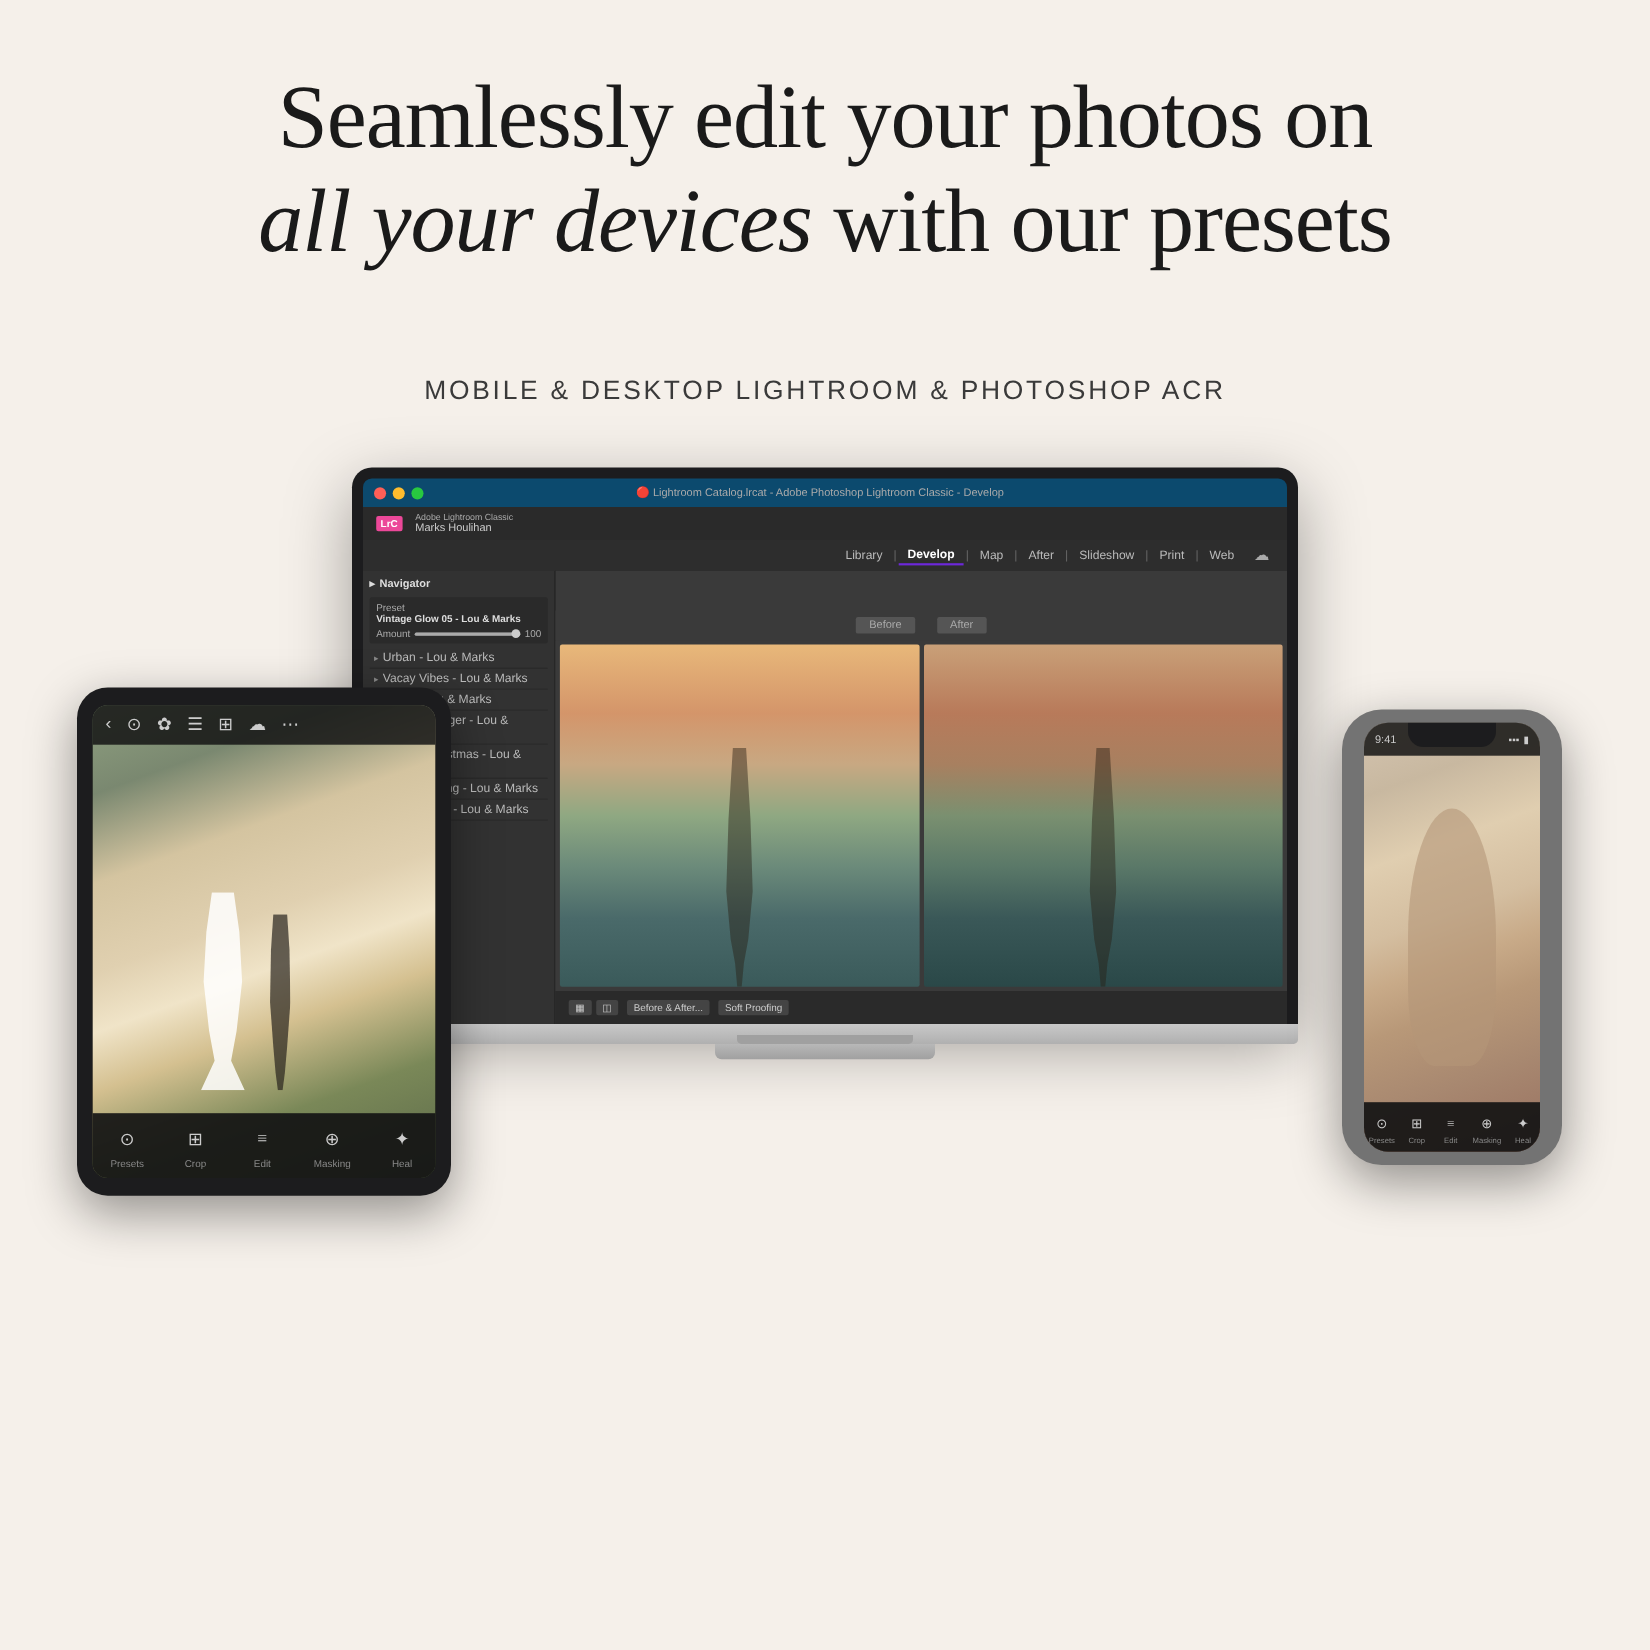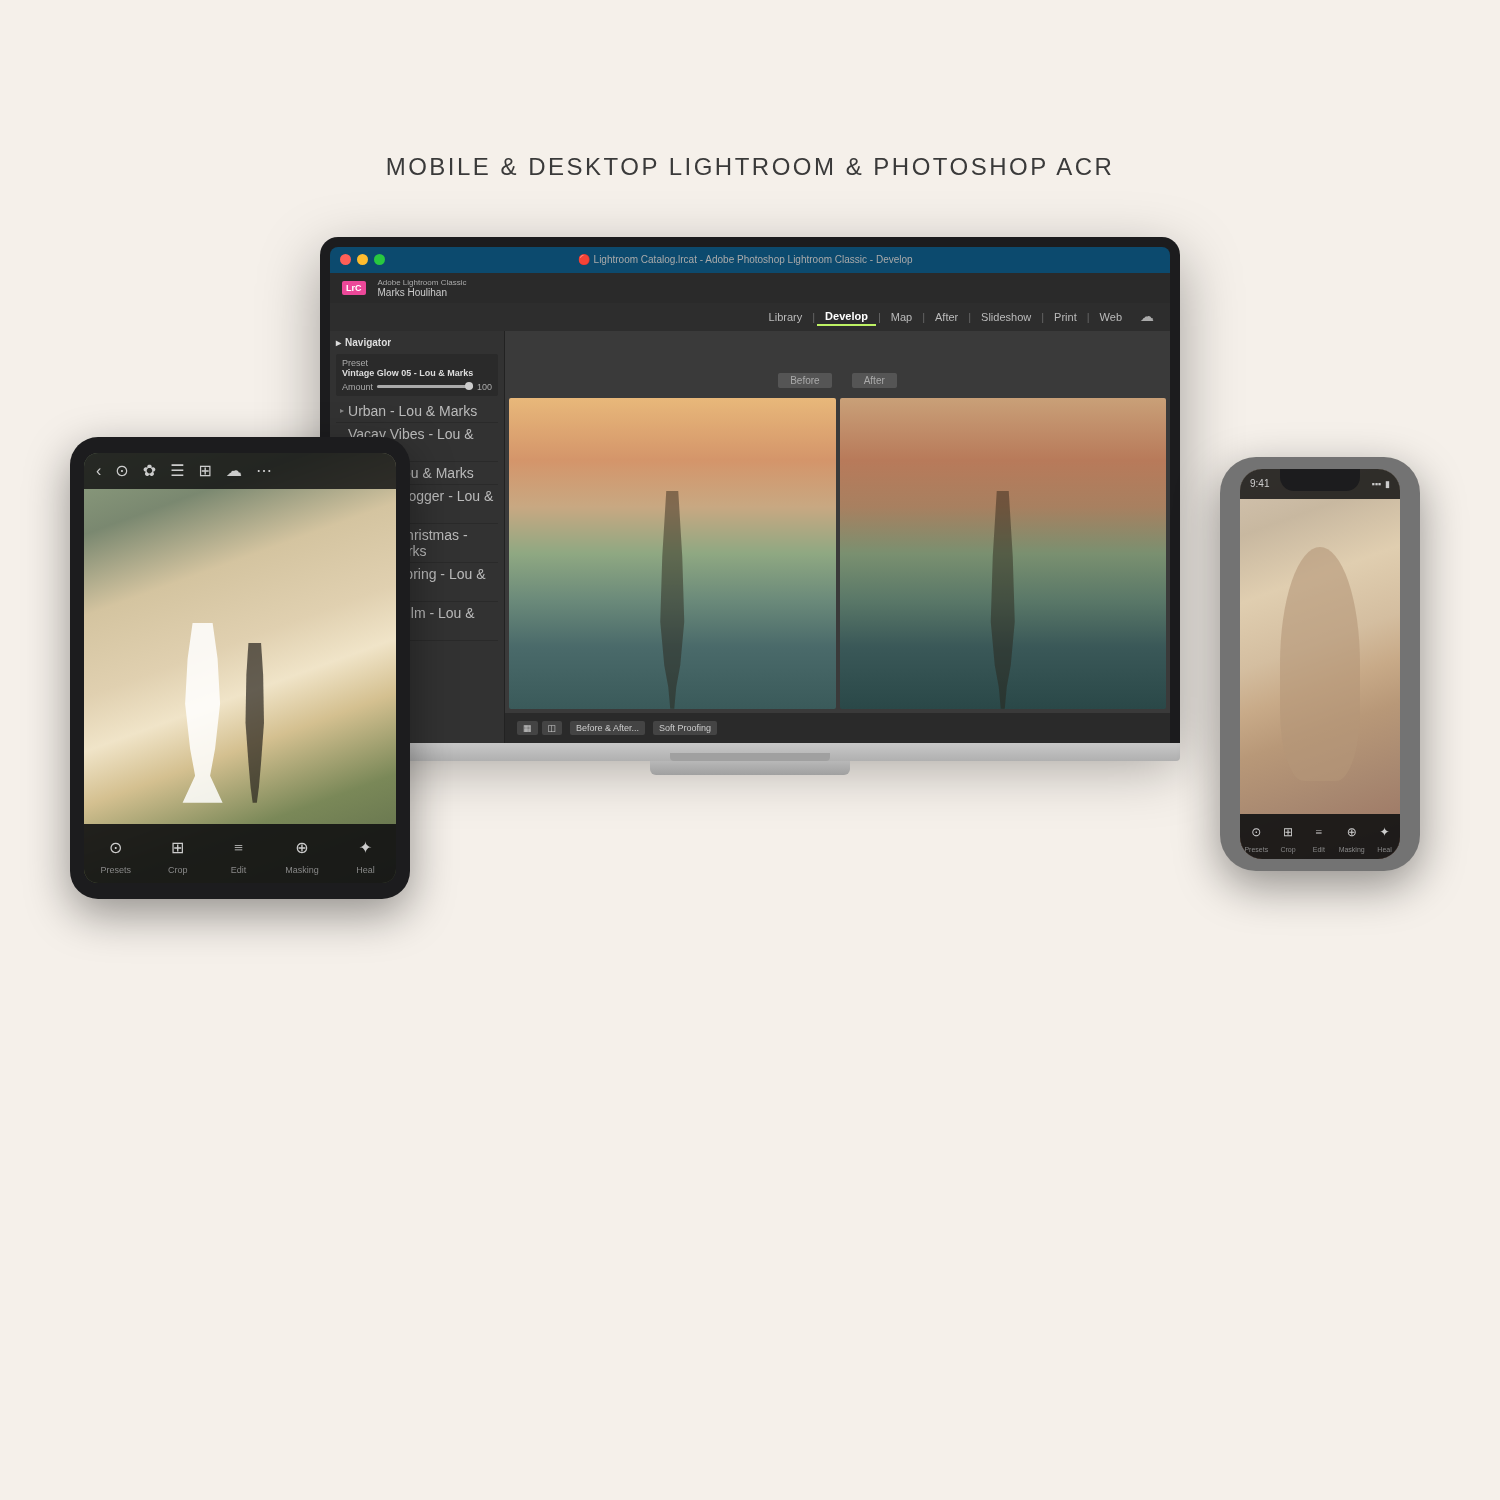--- a/index.html
+++ b/index.html
@@ -142,21 +142,21 @@
     .lr-nav-item {
       color: #bbb;
       font-family: Arial, sans-serif;
       font-size: 11px;
       padding: 2px 8px;
     }
 
     .lr-nav-item.active {
       color: #fff;
       font-weight: bold;
-      border-bottom: 2px solid #bef264;
+      border-bottom: 2px solid #6d28d9;
     }
 
     .lr-nav-sep {
       color: #666;
       font-size: 11px;
       font-family: Arial, sans-serif;
     }
 
     .lr-main {
       flex: 1;
@@ -201,21 +201,21 @@
       font-weight: bold;
     }
 
     .lr-preset-list {
       list-style: none;
     }
 
     .lr-preset-list li {
       color: #bbb;
       font-family: Arial, sans-serif;
-      font-size: 14px;
+      font-size: 11px;
       padding: 3px 4px;
       border-bottom: 1px solid #2a2a2a;
       display: flex;
       align-items: center;
       gap: 4px;
     }
 
     .lr-preset-list li::before {
       content: '▸';
       font-size: 8px;
@@ -595,20 +595,24 @@
       height: 22px;
       background: #1c1c1e;
       border-radius: 0 0 14px 14px;
       z-index: 10;
     }
   </style>
 </head>
 <body>
 
 <div class="headline-section">
+  <div class="headline-main">
+    <span>Seamlessly edit your photos on</span><br>
+    <span class="headline-italic">all your devices</span><span> with our presets</span>
+  </div>
 
   <div class="subtitle">
     <br>
     <span>MOBILE &amp; DESKTOP LIGHTROOM &amp; PHOTOSHOP ACR</span>
   </div>
 </div>
 
 <div class="devices-section">
 
   <div class="laptop-container">

